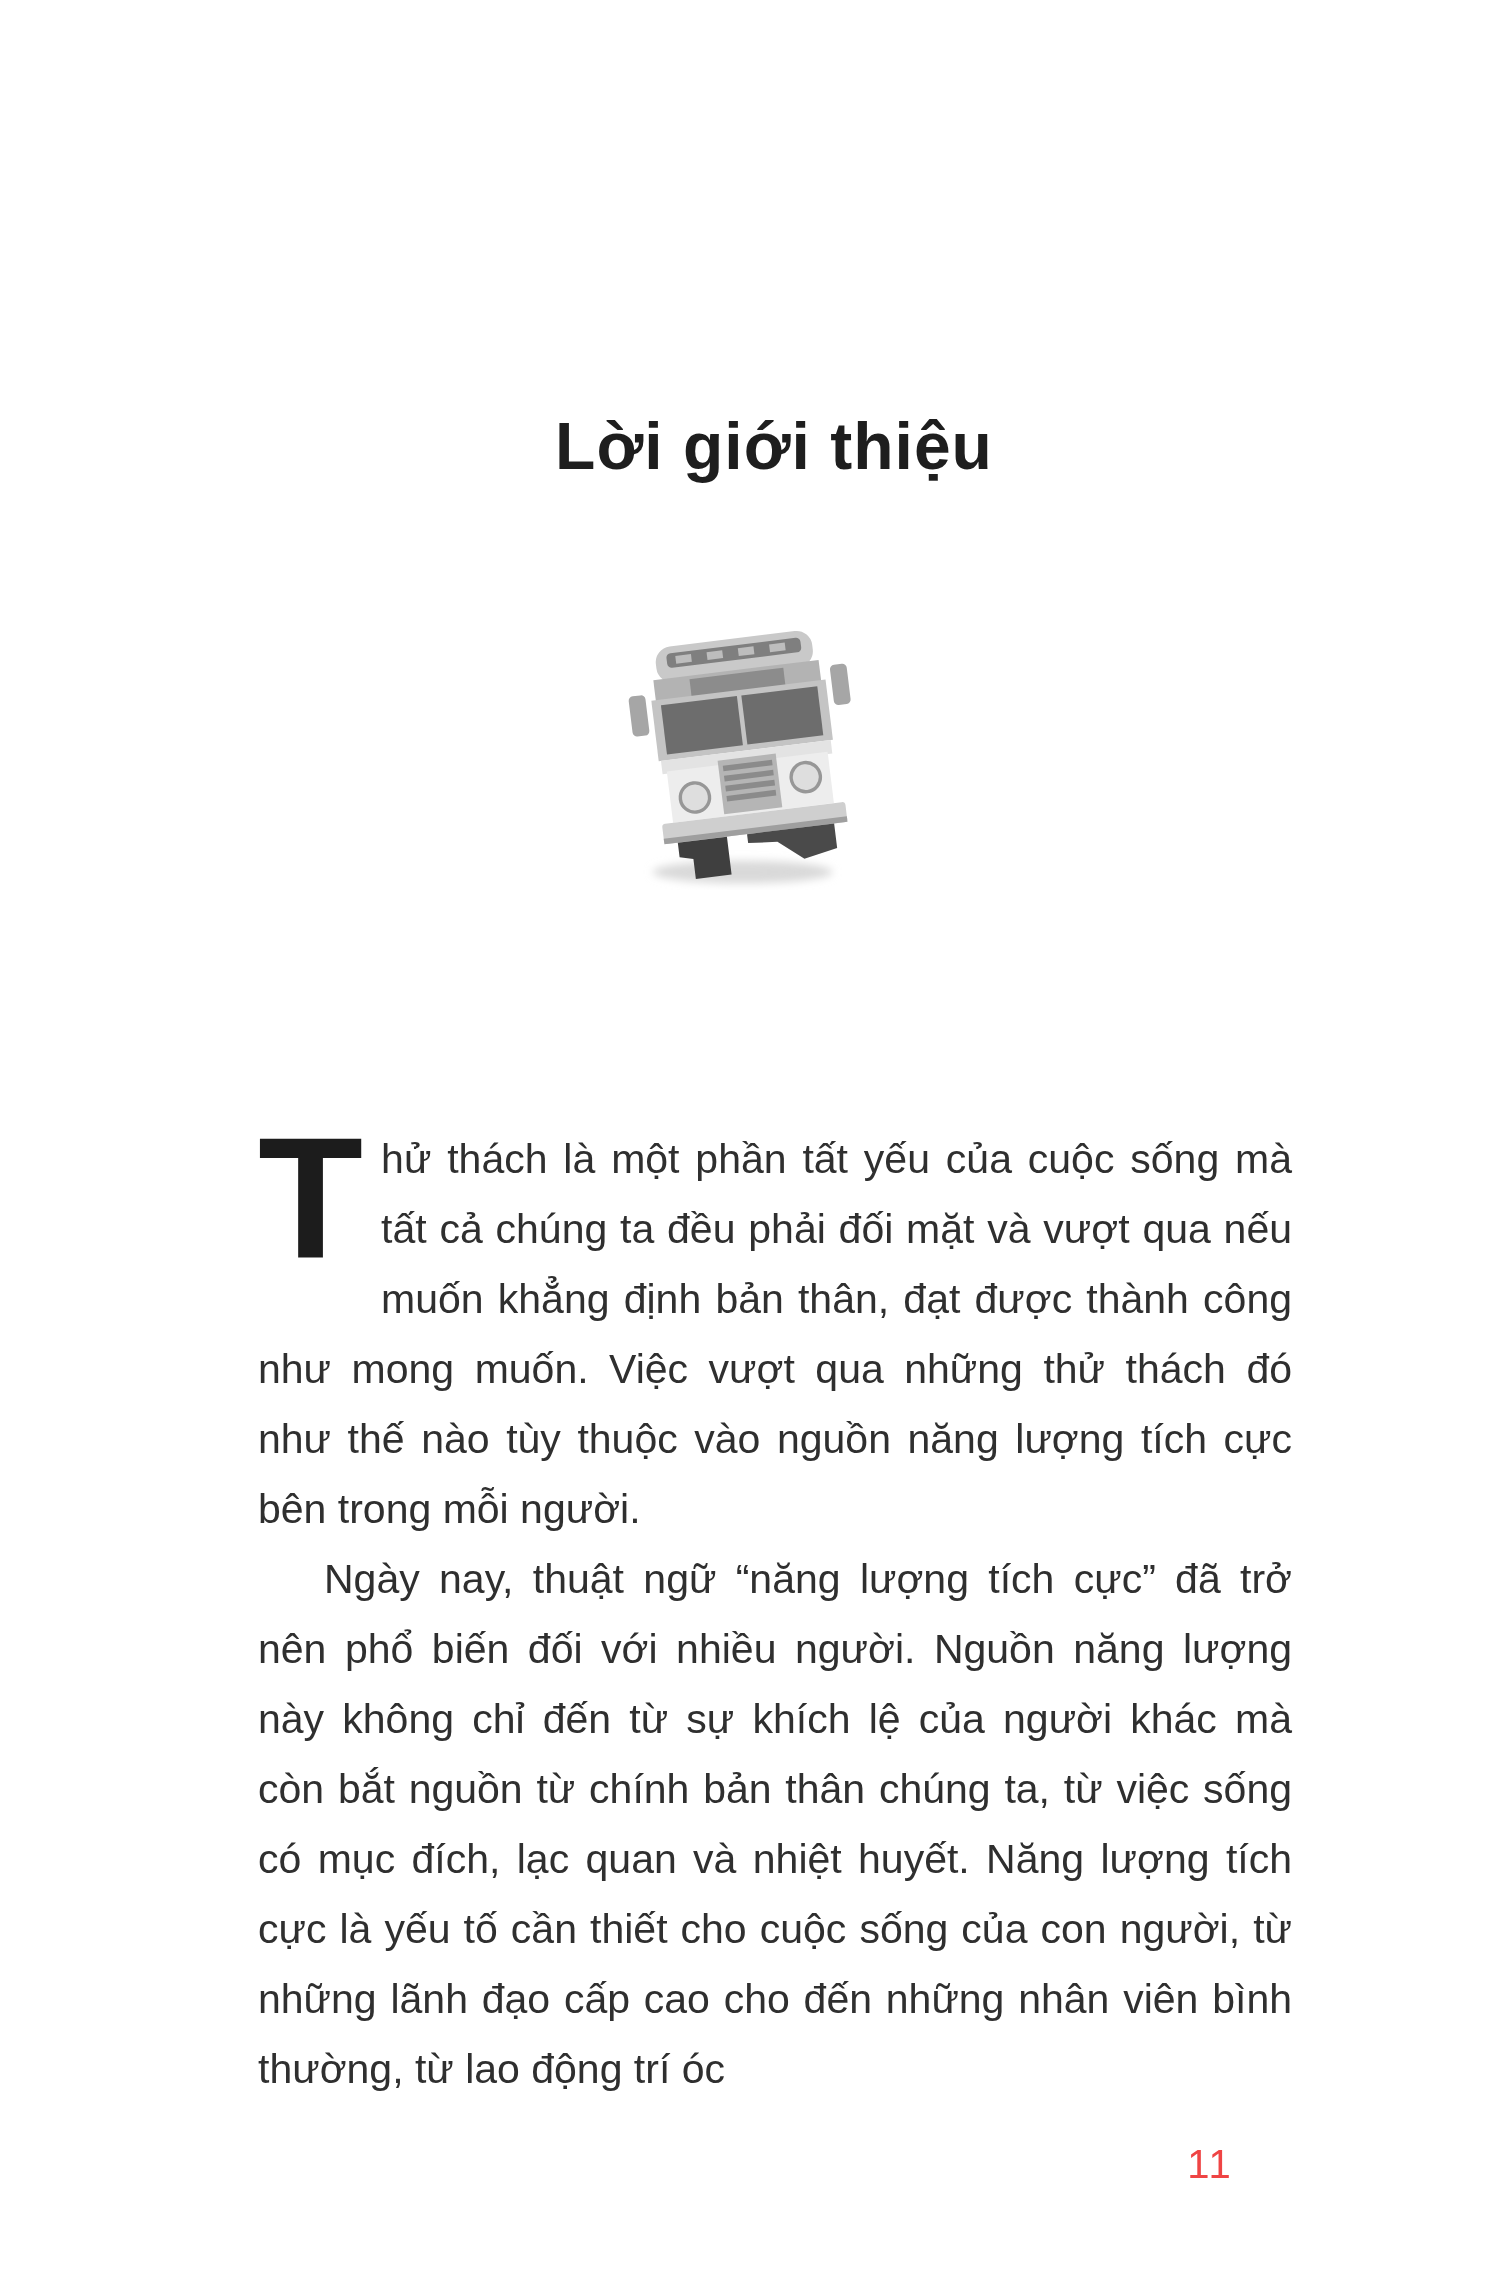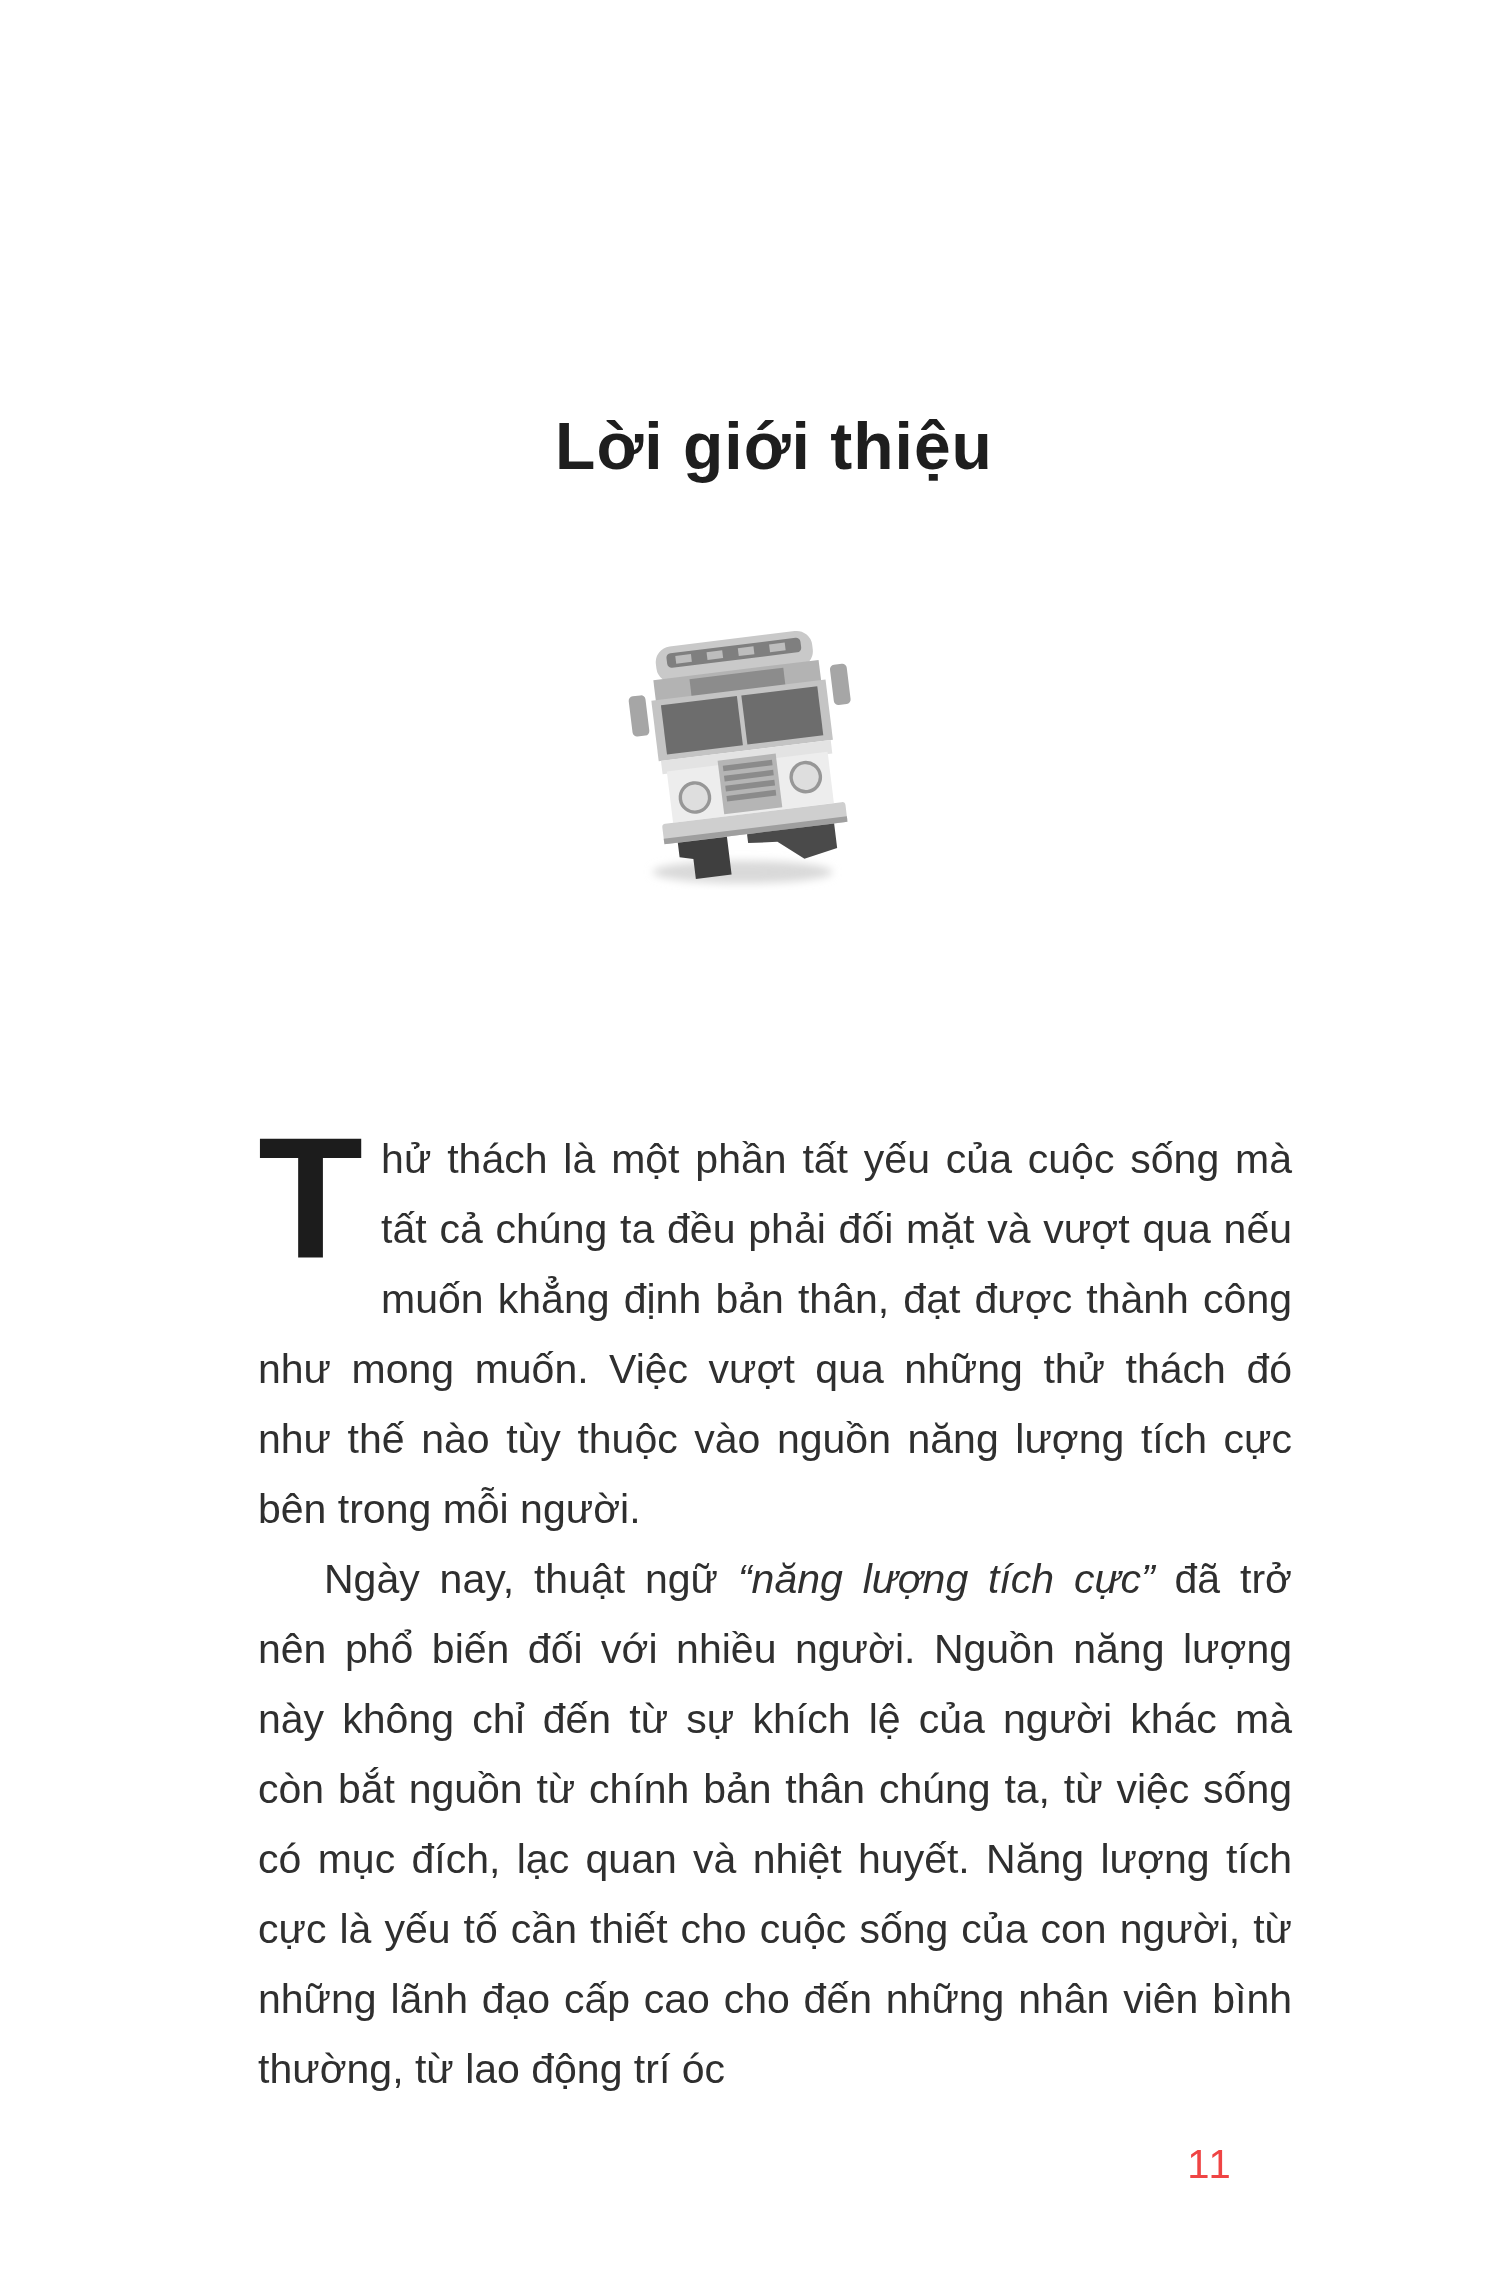--- a/index.html
+++ b/index.html
@@ -33,21 +33,21 @@
   .para2{margin-top:12px;text-indent:66px;}
   .dropcap{
     float:left;
     font-weight:700;
     font-size:172px;
     line-height:136px;
     height:140px;
     margin:6px 18px 0 0;
     color:#1c1c1c;
   }
-  .ital{font-style:italic;}
+  .ital{}
   .page-number{
     position:absolute;
     left:1160px;top:2142px;width:100px;
     text-align:center;
     font-size:40px;color:#ef4444;
     letter-spacing:2px;
   }
 </style>
 </head>
 <body>

